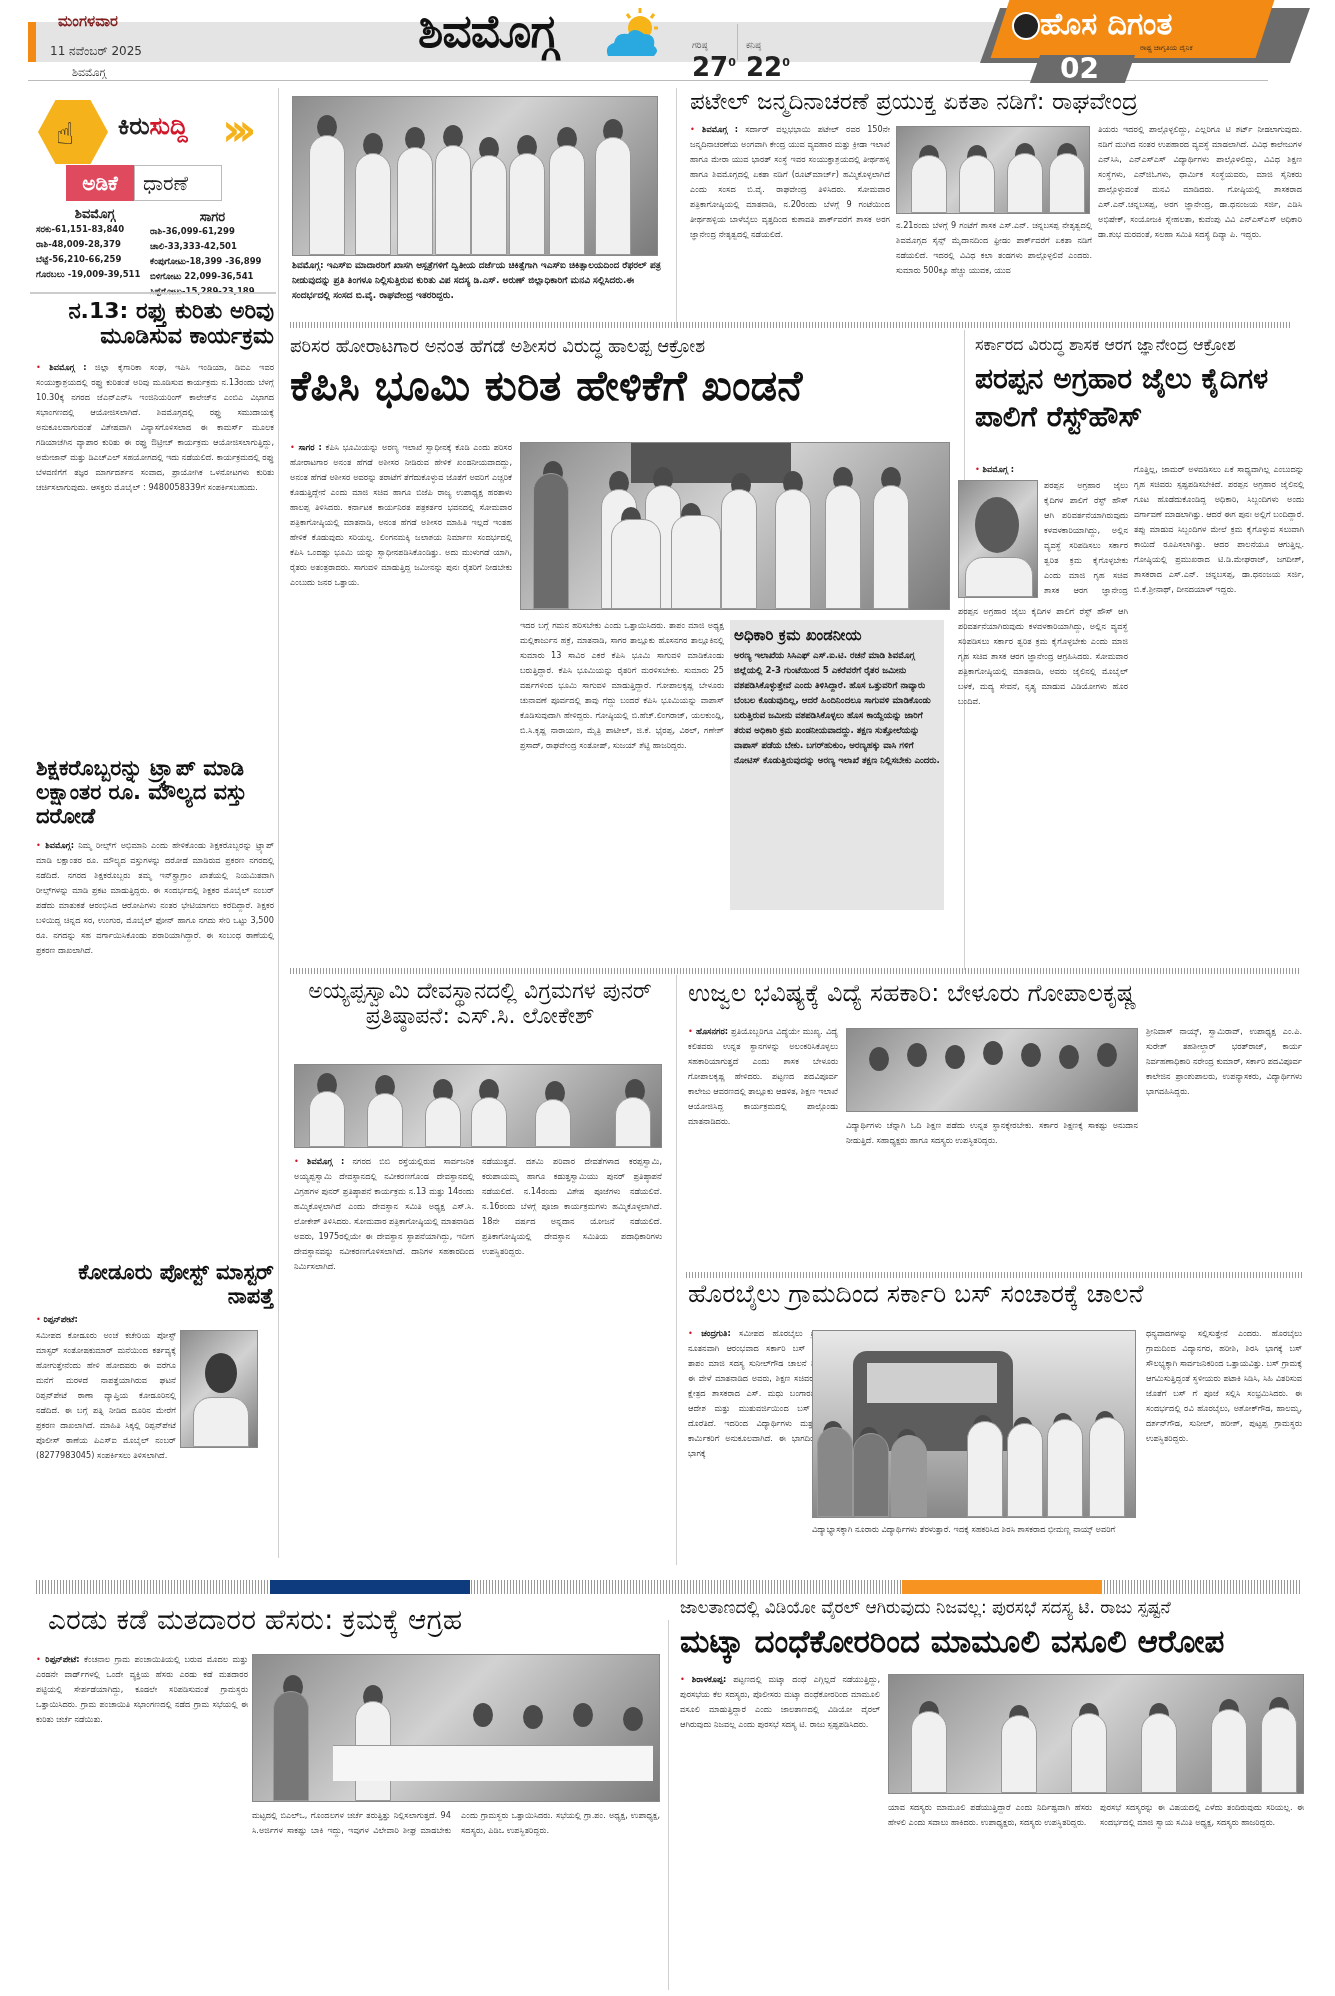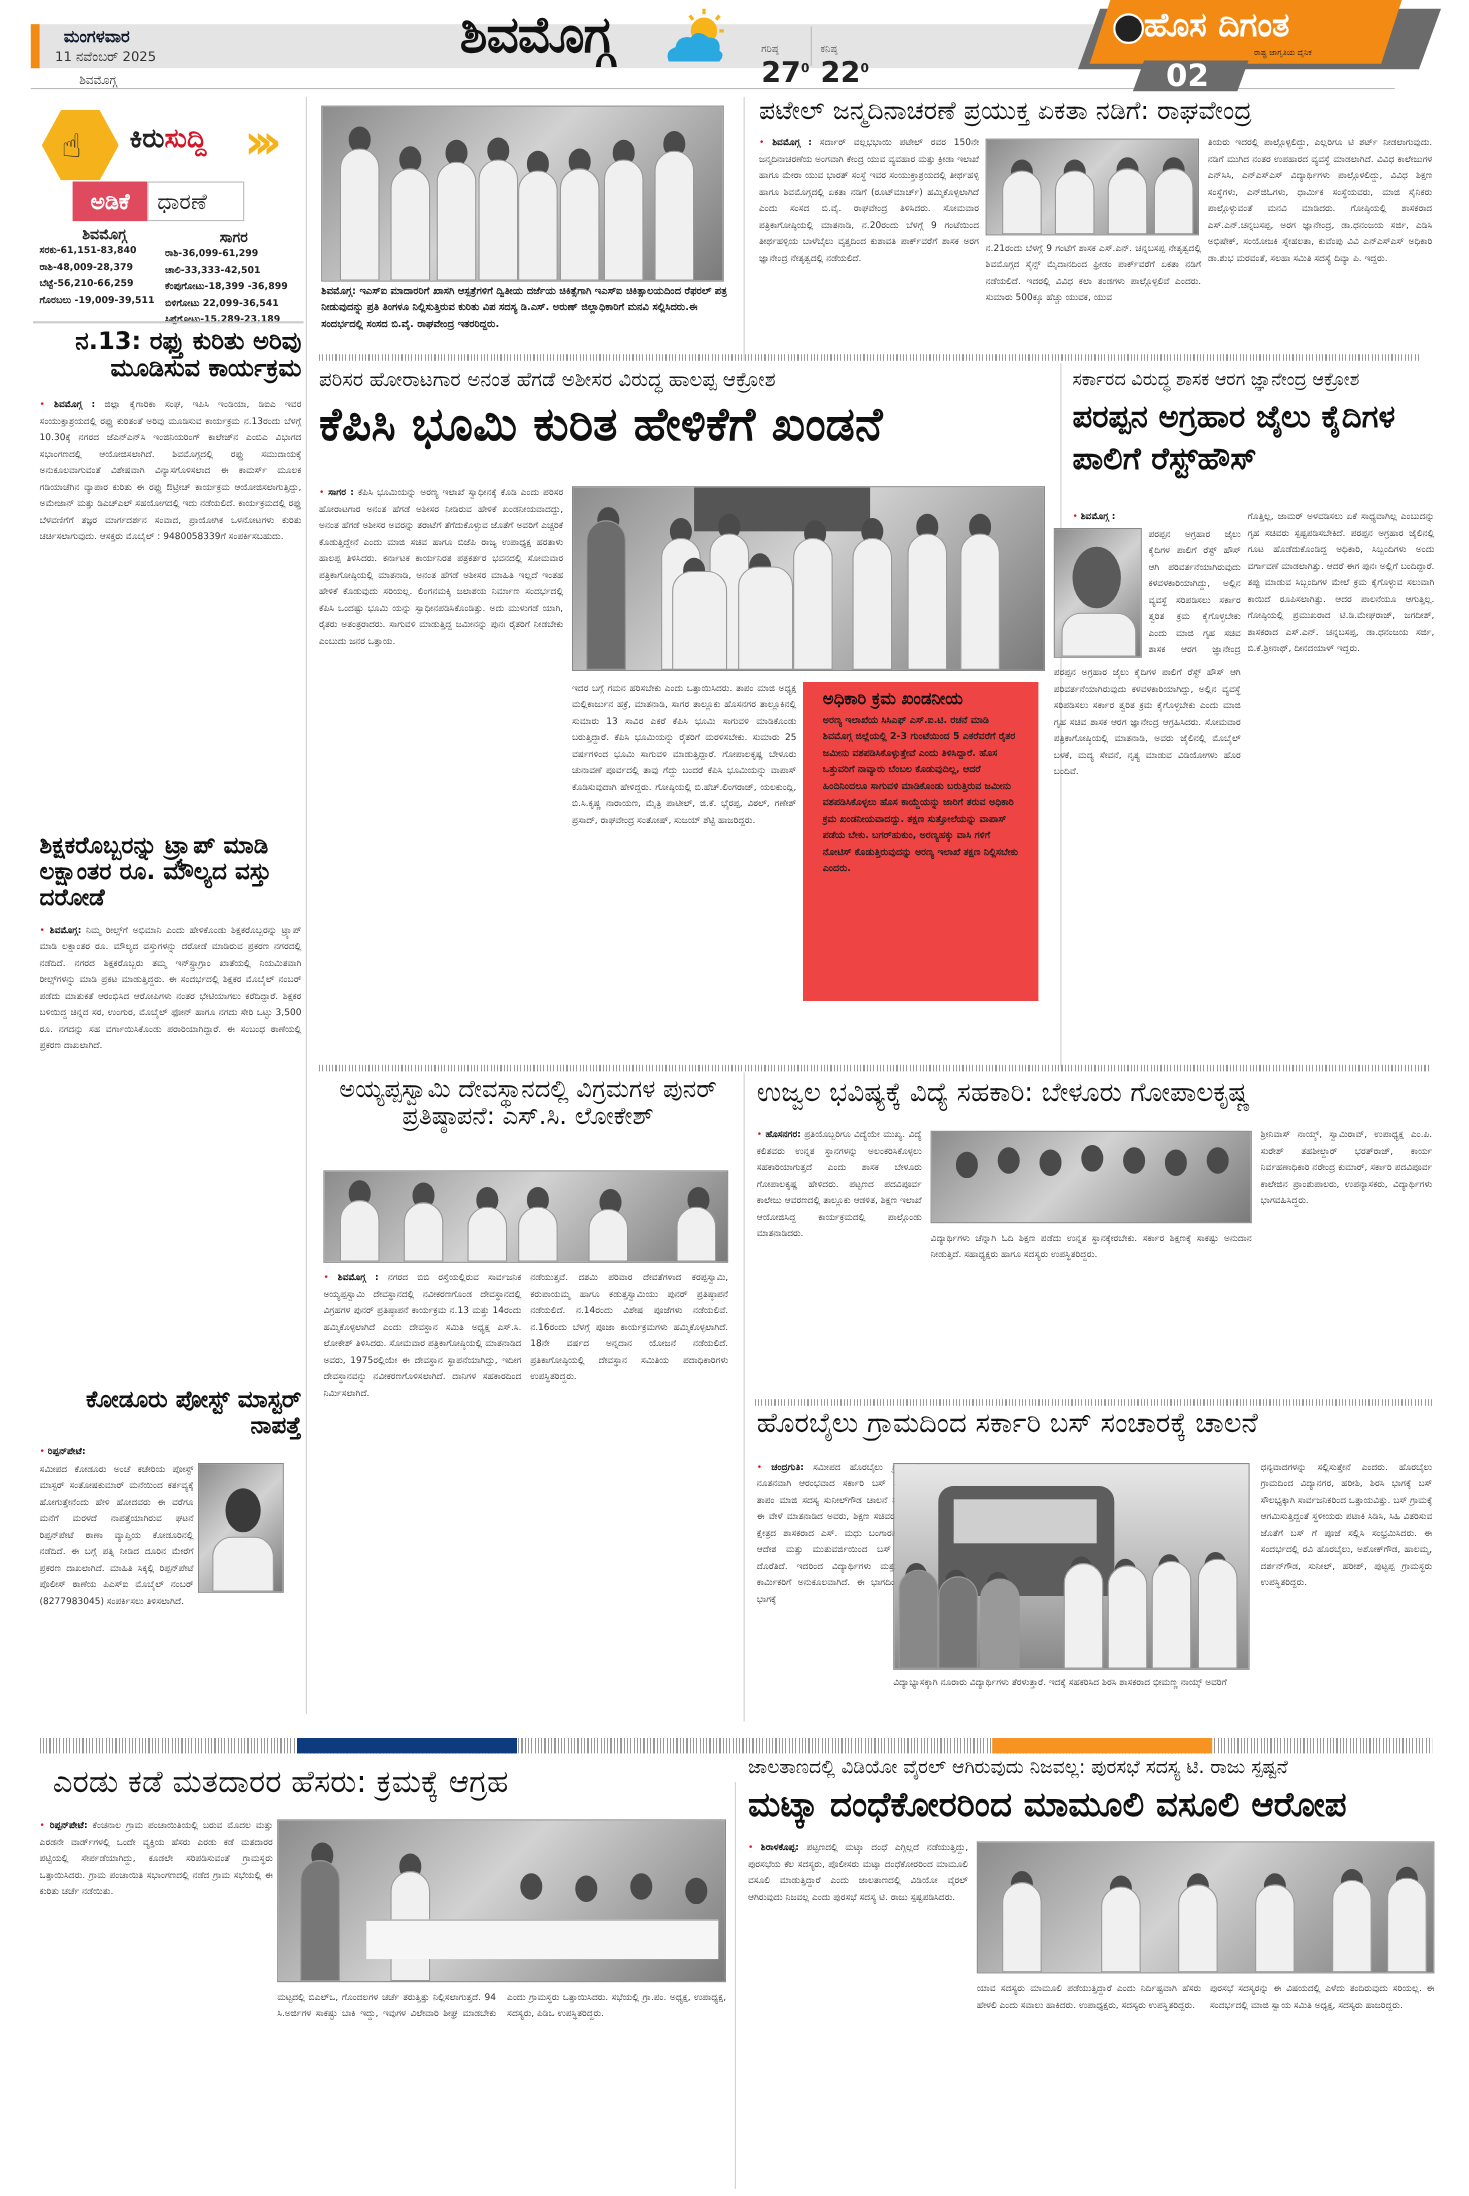--- a/index.html
+++ b/index.html
@@ -2,21 +2,21 @@
 <html><head>
 <meta charset="utf-8">
 <style>
   * { box-sizing: border-box; margin: 0; padding: 0; }
   html, body { width: 1335px; height: 1996px; background: #fff; overflow: hidden; }
   body { font-family: "DejaVu Sans", sans-serif; color: #222; position: relative; }
 
   .abs { position: absolute; }
   .masthead-band { left: 28px; top: 22px; width: 1240px; height: 40px; background: #e4e4e4; }
   .masthead-accent { left: 28px; top: 22px; width: 8px; height: 40px; background: #f28a14; }
-  .day { left: 58px; top: 24px; font-size: 15px; font-weight: bold; color: #0f172a; }
+  .day { left: 58px; top: 12px; font-size: 15px; font-weight: bold; color: #7f1d1d; }
   .date { left: 50px; top: 44px; font-size: 12px; color: #333; }
   .city-small { left: 72px; top: 66px; font-size: 11px; color: #333; }
   .masthead-rule { left: 28px; top: 80px; width: 1240px; height: 1px; background: #bbb; }
   .city-big { left: 418px; top: 4px; font-size: 46px; font-weight: 900; color: #111; letter-spacing: -1px; font-family: "DejaVu Serif", serif; }
   .weather-icon { left: 600px; top: 6px; width: 62px; height: 58px; }
   .temp-box { top: 40px; width: 50px; }
   .temp-label { font-size: 9px; color: #555; }
   .temp-val { font-size: 26px; font-weight: bold; color: #222; line-height: 24px; }
   .temp-val sup { font-size: 11px; }
   .temp-sep { left: 737px; top: 24px; width: 1px; height: 36px; background: #bbb; }
@@ -43,21 +43,21 @@
   .mkt-row { font-size: 8.5px; font-weight: bold; line-height: 15px; color: #222; }
 
   .headline { font-weight: 900; color: #111; line-height: 1.15; font-family: "DejaVu Sans", sans-serif; }
   .body { font-size: 8.2px; line-height: 15px; color: #333; text-align: justify; overflow: hidden; }
   .dateline { color: #d3172a; }
   .dateline b { color: #111; }
   .photo { background: linear-gradient(135deg, #8c8c8c, #d2d2d2 45%, #7a7a7a); border: 1px solid #888; overflow: hidden; }
   .photo .fig { position: absolute; bottom: 0; width: 36px; border-radius: 18px 18px 0 0; background: #f0f0f0; border: 1px solid #999; }
   .photo .head { position: absolute; width: 20px; height: 24px; border-radius: 50%; background: #4a4a4a; }
   .caption { font-size: 9px; line-height: 15px; font-weight: bold; color: #222; }
-  .pinkbox { background: #ef4444; padding: 6px 18px; }
+  .pinkbox { background: #e5e5e5; padding: 6px 4px; }
   .pinkbox .t { font-size: 15px; font-weight: 900; color: #111; }
   .pinkbox .b { font-size: 8.6px; line-height: 15px; font-weight: bold; color: #222; margin-top: 4px; }
 
   .colorbar-blue { background: #0d3b7e; height: 14px; }
   .colorbar-orange { background: #f79320; height: 14px; }
 </style>
 </head>
 <body>
 
 <div class="abs masthead-band"></div>

